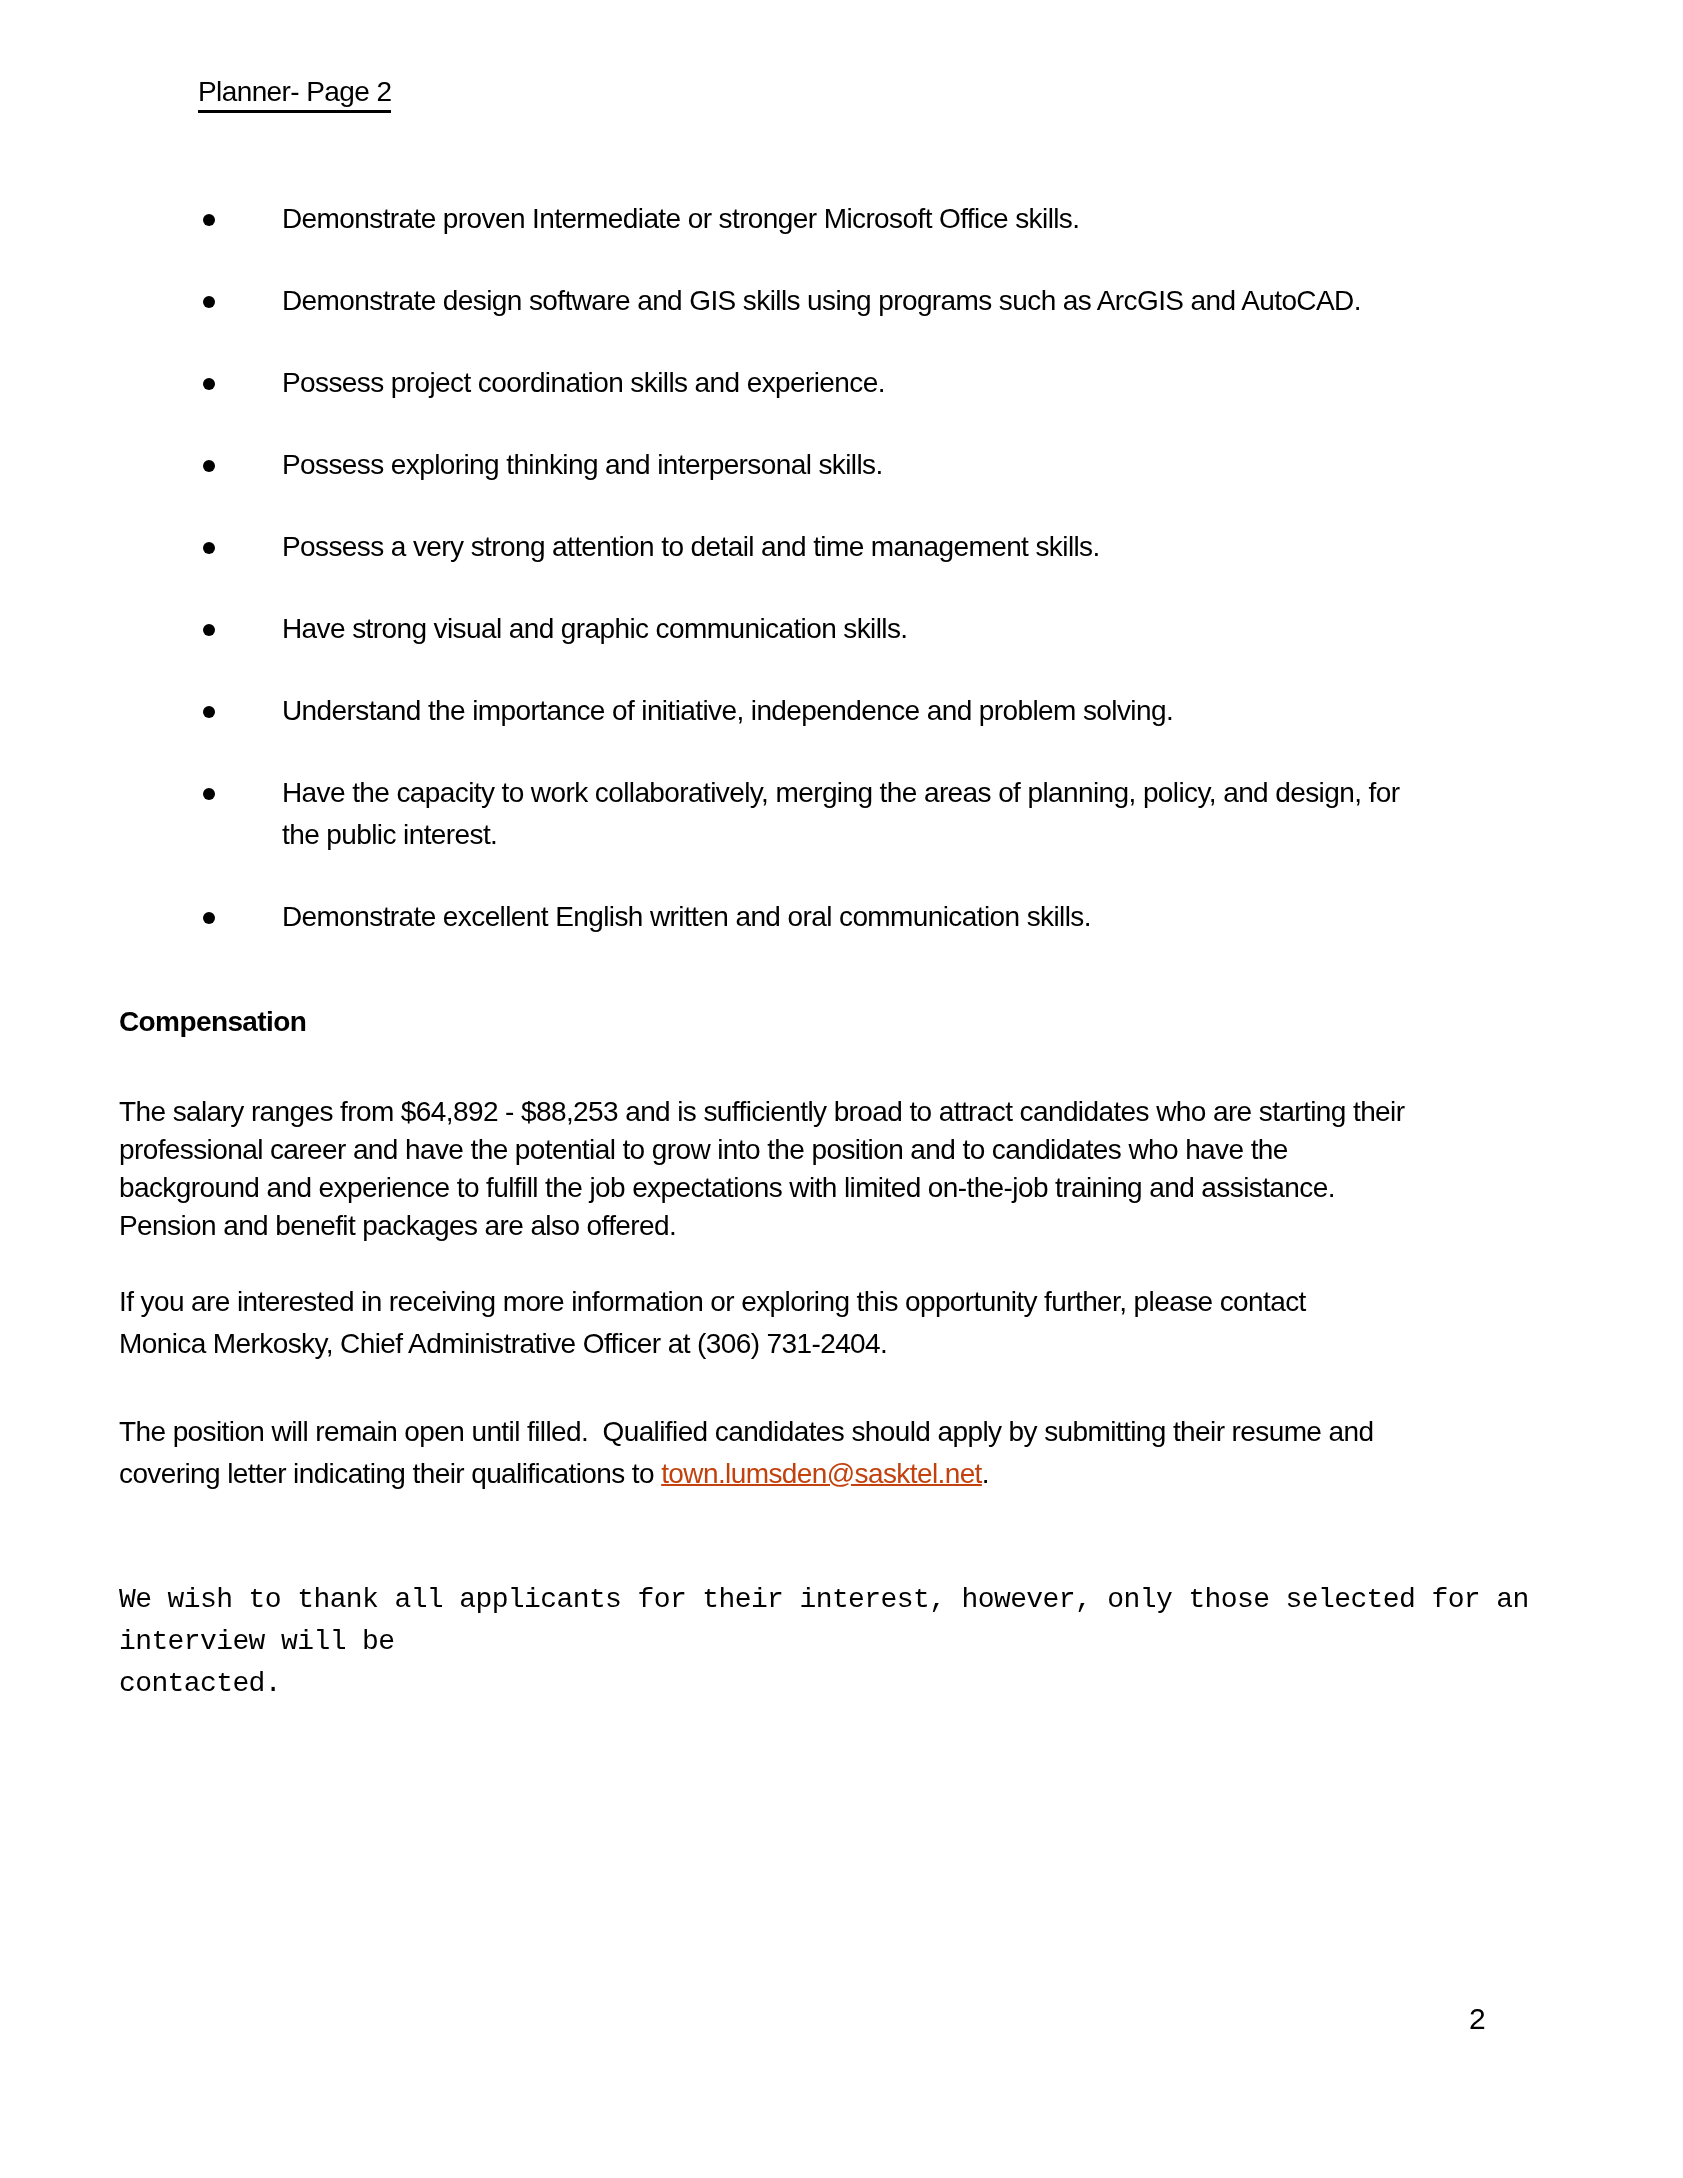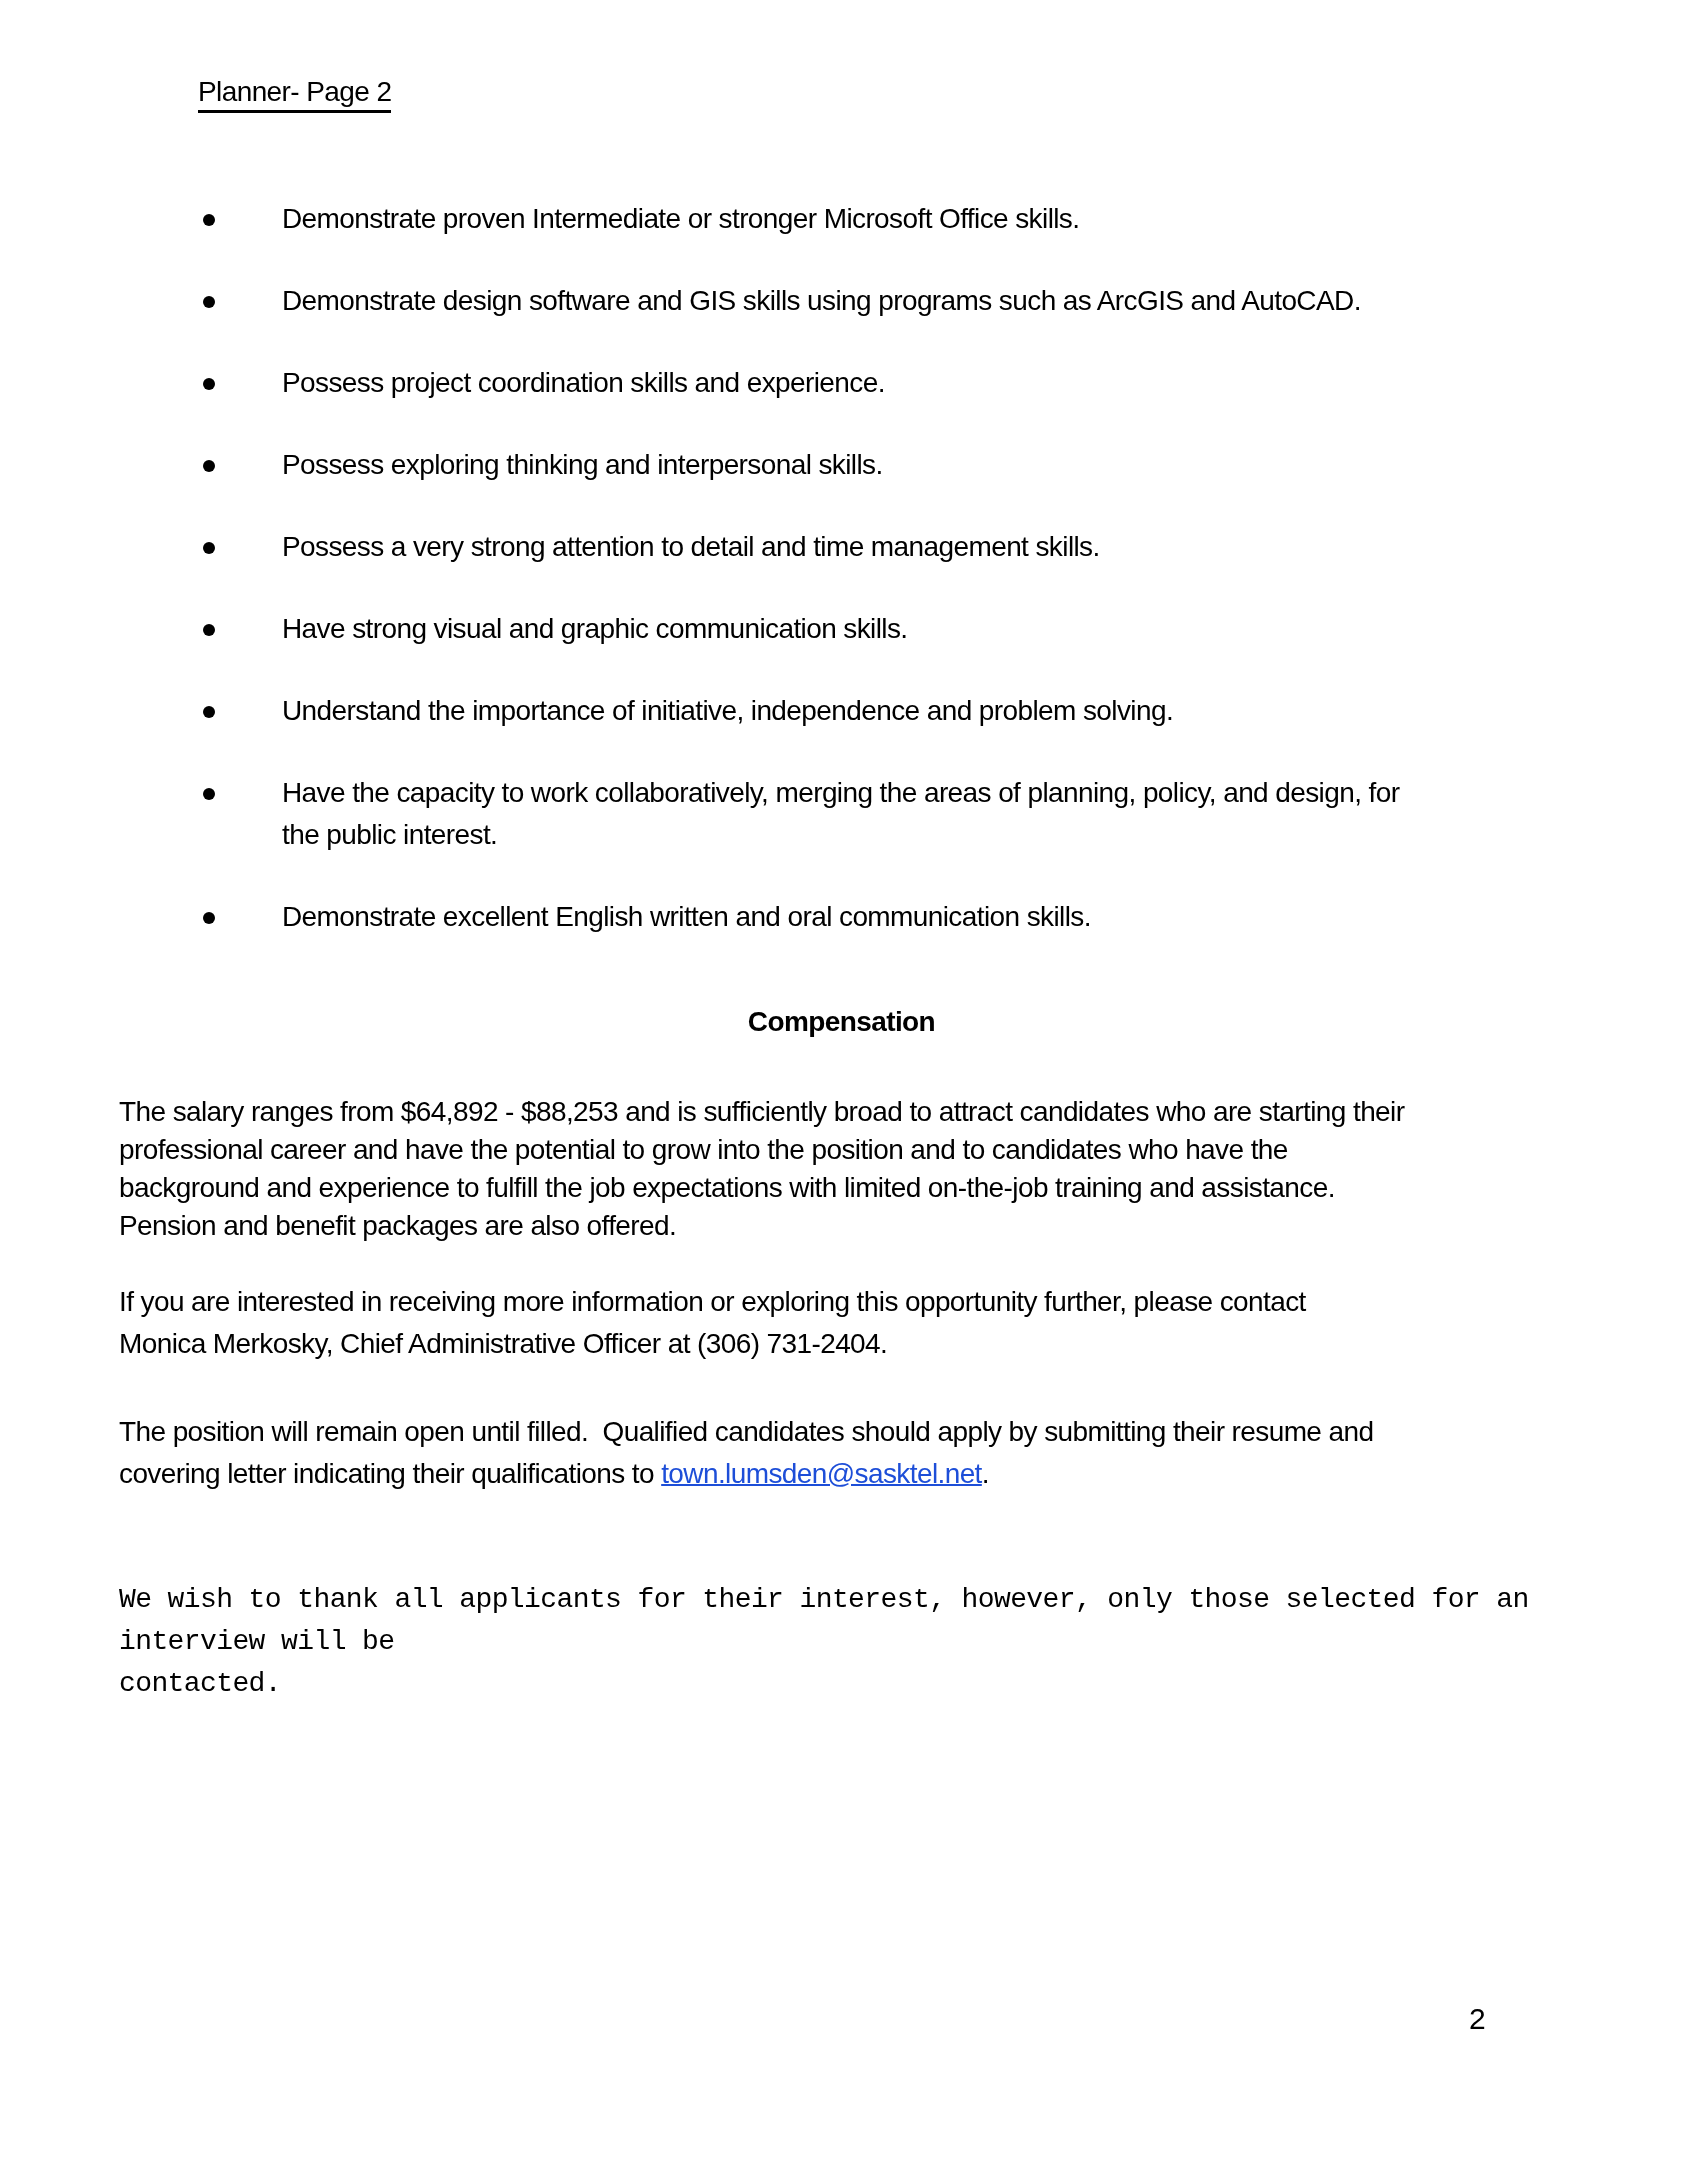--- a/index.html
+++ b/index.html
@@ -45,29 +45,28 @@
   .bullet-text { white-space: pre-wrap; }
   .para {
     margin: 0;
     line-height: 42px;
     white-space: pre-wrap;
   }
   .comp-heading {
     margin-top: 63px;
     line-height: 42px;
     font-weight: bold;
-    text-align: center;
   }
   .salary-para   { margin-top: 50px; line-height: 38px; }
   .contact-para  { margin-top: 36px; }
   .apply-para    { margin-top: 46px; }
   .moreinfo-para { margin-top: 90px; }
   .closing-para  { margin-top: 84px; font-family: Liberation Mono, monospace; }
   a.doc-link {
-    color: #1d4ed8;
+    color: #c2410c;
     text-decoration: underline;
     text-decoration-thickness: 2px;
     cursor: pointer;
   }
   .page-number {
     position: absolute;
     left: 1469px;
     top: 1998px;
     line-height: 42px;
     font-size: 30px;

